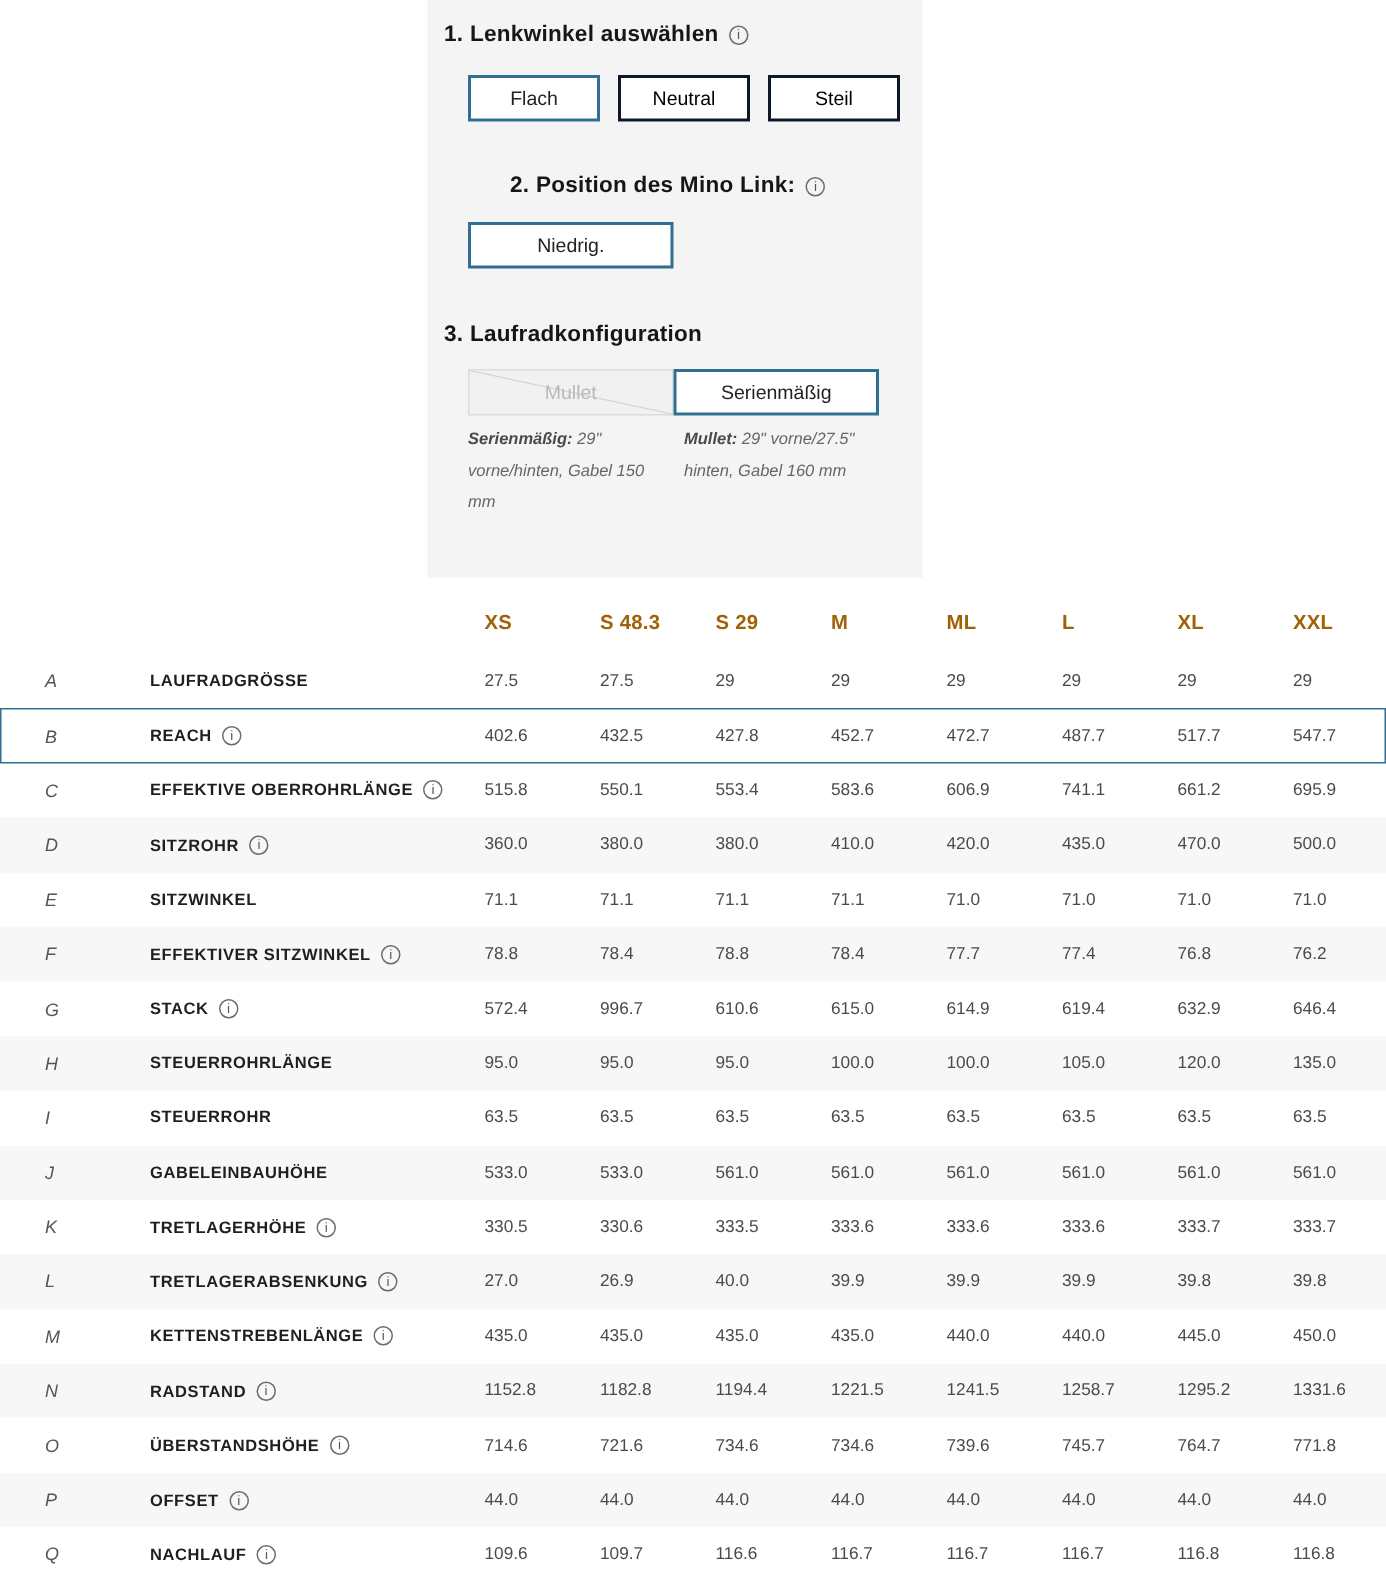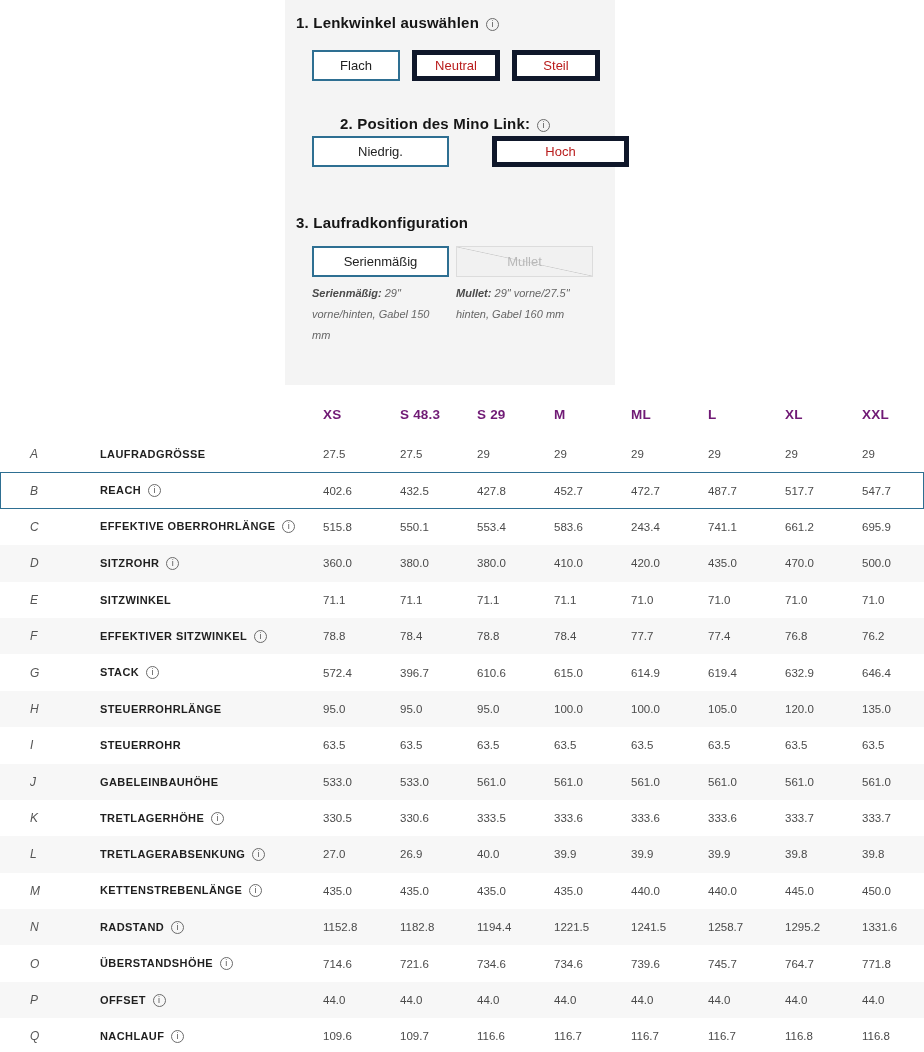--- a/index.html
+++ b/index.html
@@ -20,21 +20,21 @@
     letter-spacing:.2px; white-space:nowrap;
   }
   .info{
     display:inline-block; width:13px; height:13px; border:1px solid #6b6b6b;
     border-radius:50%; font-size:9px; line-height:11px; text-align:center;
     color:#555; font-weight:400; font-style:normal; margin-left:7px;
     vertical-align:1px; cursor:pointer;
   }
   .btn-row{ position:absolute; left:27px; display:flex; }
   .opt{
-    height:31px; background:#fff; border:5px solid #0f172a; color:#b91c1c;
+    height:31px; background:#fff; border:2px solid #0f172a; color:#000000;
     font-family:"Liberation Sans", sans-serif; font-size:13px; text-align:center;
     cursor:pointer; padding:0;
   }
   .opt.selected{ border:2px solid var(--accent); color:#222; }
   .opt.disabled{
     color:#b9b9b9; background:#f1f1f1; border:1px solid #dcdcdc;
     background-image:linear-gradient(to top right,
       transparent calc(50% - 0.7px), #cfcfcf calc(50%), transparent calc(50% + 0.7px));
   }
   .w90{ width:88px; margin-right:12px; }
@@ -43,21 +43,21 @@
   .cap{ font-style:italic; font-size:11px; line-height:21px; color:#666; }
   .cap b{ color:#4a4a4a; }
   .cap.c1{ width:133px; margin-right:11px; }
   .cap.c2{ width:148px; }
   .footnote{ position:absolute; left:11px; top:361px; font-size:10.5px; color:#4d4d4d; }
 
   
   .gtable{ position:absolute; left:0; top:393px; width:924px; }
   .grid{ display:grid; grid-template-columns:68px 255px repeat(7,77px) 62px; align-items:center; }
   .t-header{ height:43px; }
-  .t-header .colh{ font-size:13.5px; font-weight:700; color:#701a75; letter-spacing:.2px; }
+  .t-header .colh{ font-size:13.5px; font-weight:700; color:#a16207; letter-spacing:.2px; }
   .trow{ height:36.4px; position:relative; }
   .trow.stripe{ background:#f7f7f7; }
   .trow.hl{ background:#fff; box-shadow:inset 0 0 0 1px var(--accent); }
   .cell{ overflow:visible; white-space:nowrap; }
   .cell.letter{ padding-left:30px; font-style:italic; font-size:12px; color:#555; }
   .cell.label{ padding-left:32px; font-size:11px; font-weight:700; color:#1f1f1f; letter-spacing:.4px; }
   .cell.val{ font-size:11.5px; color:#4a4a4a; }
 </style>
 </head>
 <body>
@@ -69,31 +69,30 @@
   </div>
   <div class="btn-row" style="top:50px;">
     <button class="opt selected w90">Flach</button>
     <button class="opt w90">Neutral</button>
     <button class="opt w90" style="margin-right:0;text-align:center;">Steil</button>
   </div>
 
   <div class="sec-title" style="top:115px;margin-left:44px;">
     <span>2. Position des Mino Link:</span><span class="info">i</span>
   </div>
-  <div class="btn-row" style="top:136px;gap:36px;">
+  <div class="btn-row" style="top:148px;">
     <button class="opt selected w137">Niedrig.</button>
-    <button class="opt w137" style="margin-right:0;">Hoch</button>
   </div>
 
   <div class="sec-title" style="top:214px;">
     <span>3. Laufradkonfiguration</span>
   </div>
   <div class="btn-row" style="top:246px;">
+    <button class="opt disabled w137" style="margin-right:0;" aria-disabled="true">Mullet</button>
     <button class="opt selected w137">Serienmäßig</button>
-    <button class="opt disabled w137" style="margin-right:0;" aria-disabled="true">Mullet</button>
   </div>
 
   <div class="captions">
     <div class="cap c1"><b>Serienmäßig:</b><span> 29" vorne/hinten, Gabel 150 mm</span></div>
     <div class="cap c2"><b>Mullet:</b><span> 29" vorne/27.5" hinten, Gabel 160 mm</span></div>
   </div>
 
 </div>
 
 <div class="gtable">
@@ -134,21 +133,21 @@
         <div class="cell val">517.7</div>
         <div class="cell val">547.7</div>
       </div>
       <div class="grid trow">
         <div class="cell letter">C</div>
         <div class="cell label"><span>EFFEKTIVE OBERROHRLÄNGE</span><span class="info">i</span></div>
         <div class="cell val">515.8</div>
         <div class="cell val">550.1</div>
         <div class="cell val">553.4</div>
         <div class="cell val">583.6</div>
-        <div class="cell val">243.4</div>
+        <div class="cell val">606.9</div>
         <div class="cell val">741.1</div>
         <div class="cell val">661.2</div>
         <div class="cell val">695.9</div>
       </div>
       <div class="grid trow stripe">
         <div class="cell letter">D</div>
         <div class="cell label"><span>SITZROHR</span><span class="info">i</span></div>
         <div class="cell val">360.0</div>
         <div class="cell val">380.0</div>
         <div class="cell val">380.0</div>
@@ -179,21 +178,21 @@
         <div class="cell val">78.4</div>
         <div class="cell val">77.7</div>
         <div class="cell val">77.4</div>
         <div class="cell val">76.8</div>
         <div class="cell val">76.2</div>
       </div>
       <div class="grid trow">
         <div class="cell letter">G</div>
         <div class="cell label"><span>STACK</span><span class="info">i</span></div>
         <div class="cell val">572.4</div>
-        <div class="cell val">396.7</div>
+        <div class="cell val">996.7</div>
         <div class="cell val">610.6</div>
         <div class="cell val">615.0</div>
         <div class="cell val">614.9</div>
         <div class="cell val">619.4</div>
         <div class="cell val">632.9</div>
         <div class="cell val">646.4</div>
       </div>
       <div class="grid trow stripe">
         <div class="cell letter">H</div>
         <div class="cell label"><span>STEUERROHRLÄNGE</span></div>

